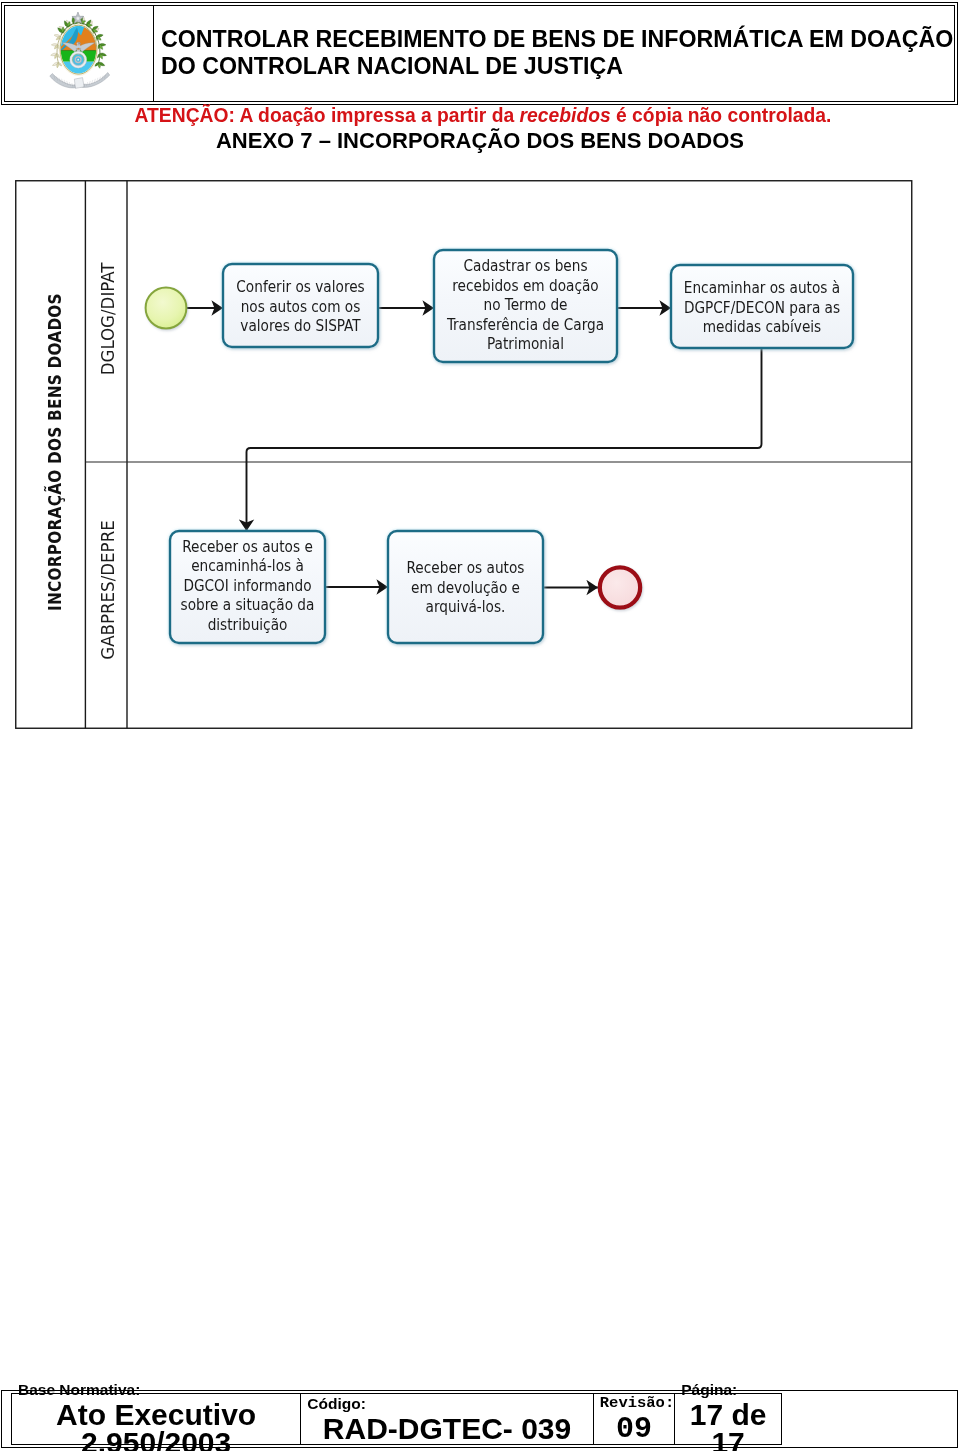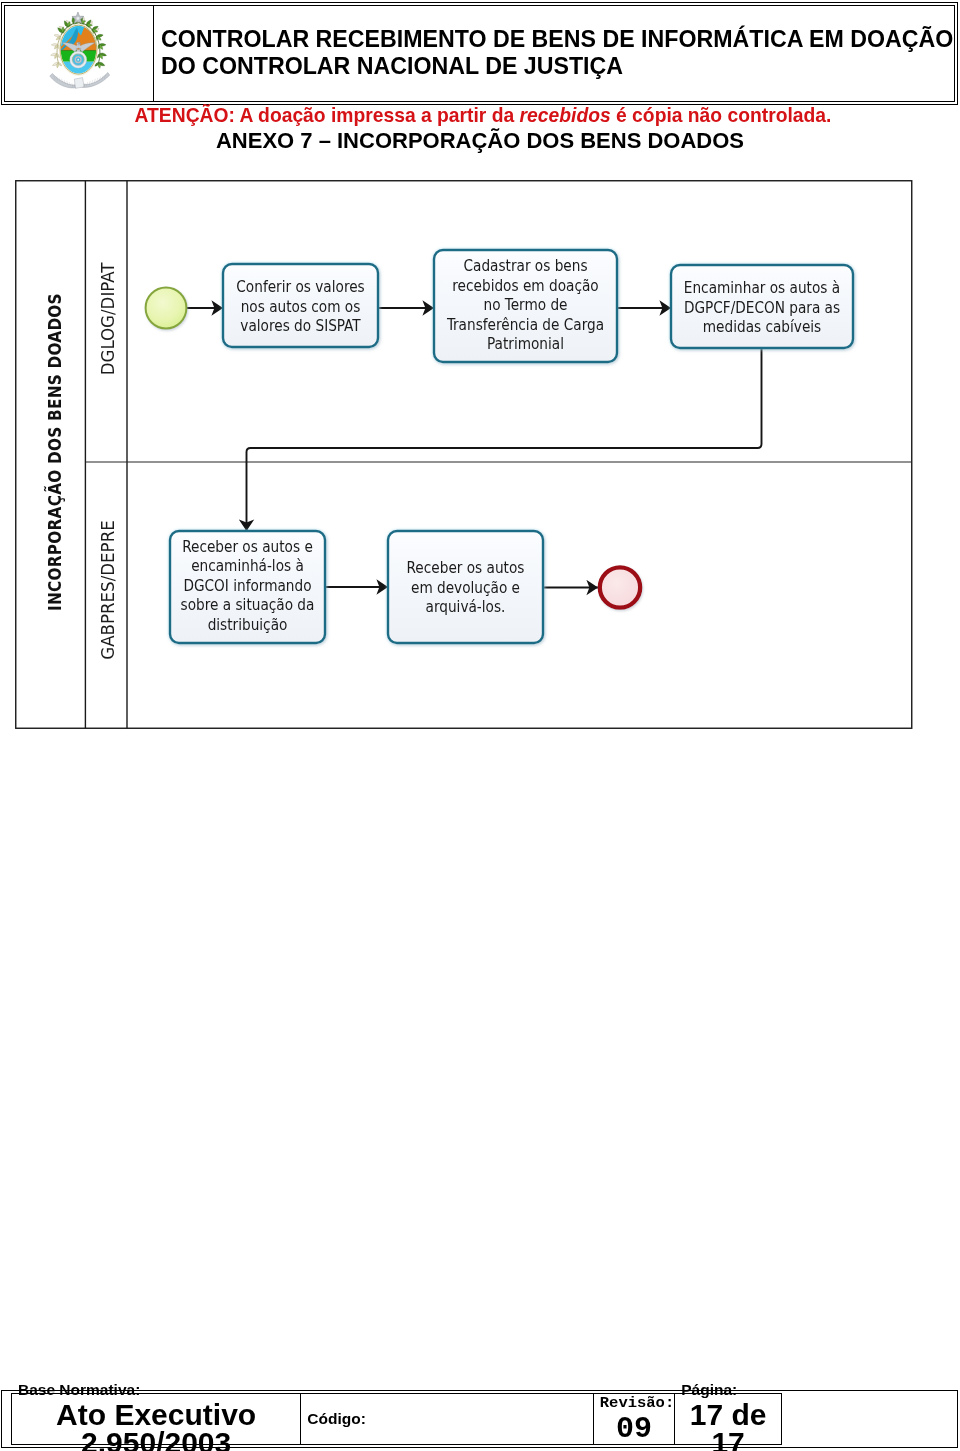--- a/index.html
+++ b/index.html
@@ -269,20 +269,21 @@
   </div>
 
   <div class="ftr-outer"></div>
   <div class="ftr">
     <div class="fcell f1">
       <div class="flab">Base Normativa:</div>
       <div class="fval">Ato Executivo 2.950/2003</div>
     </div>
     <div class="fcell f2">
       <div class="flab">Código:</div>
+      <div class="fval">RAD-DGTEC- 039</div>
     </div>
     <div class="fcell f3">
       <div class="flab">Revisão:</div>
       <div class="fval">09</div>
     </div>
     <div class="fcell f4">
       <div class="flab">Página:</div>
       <div class="fval">17 de 17</div>
     </div>
   </div>

